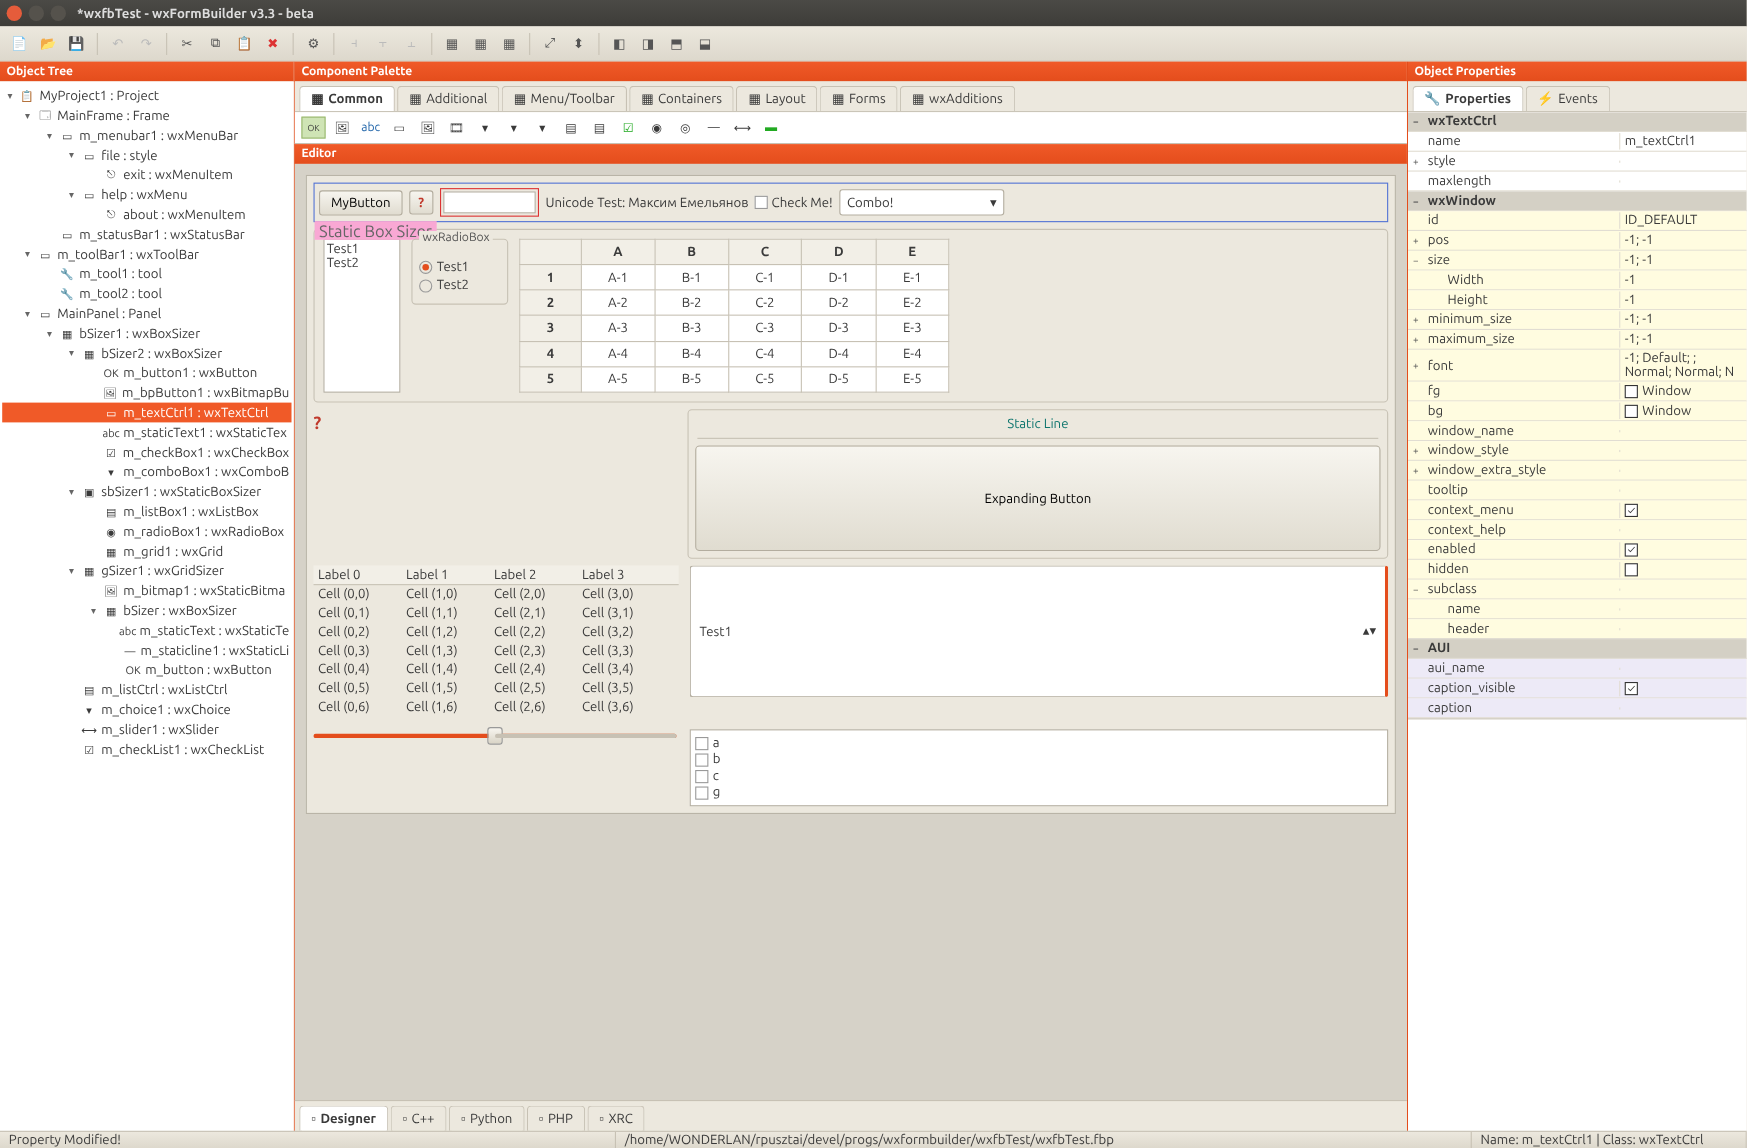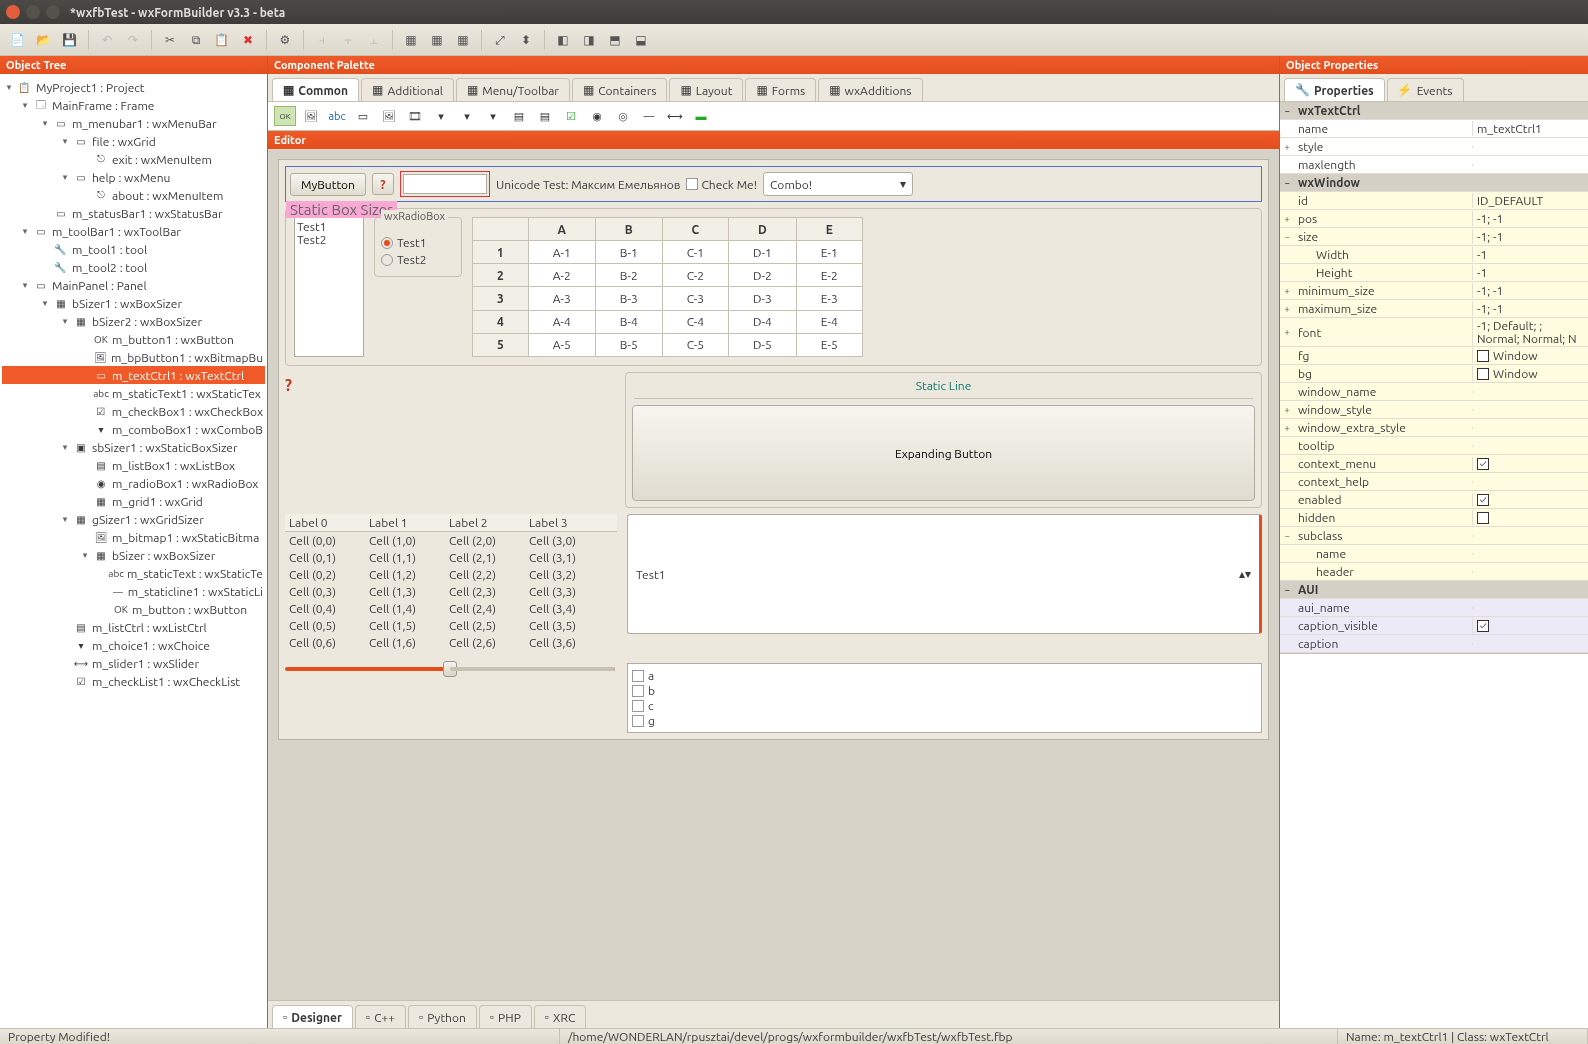--- a/index.html
+++ b/index.html
@@ -149,21 +149,21 @@
           <span>MainFrame : Frame</span>
         </div>
         <div class="tnode indent2">
           <span class="exp">▾</span>
           <span class="ticon">▭</span>
           <span>m_menubar1 : wxMenuBar</span>
         </div>
         <div class="tnode indent3">
           <span class="exp">▾</span>
           <span class="ticon">▭</span>
-          <span>file : wxGrid</span>
+          <span>file : style</span>
         </div>
         <div class="tnode indent4">
           <span class="exp"></span>
           <span class="ticon">⎋</span>
           <span>exit : wxMenuItem</span>
         </div>
         <div class="tnode indent3">
           <span class="exp">▾</span>
           <span class="ticon">▭</span>
           <span>help : wxMenu</span>

